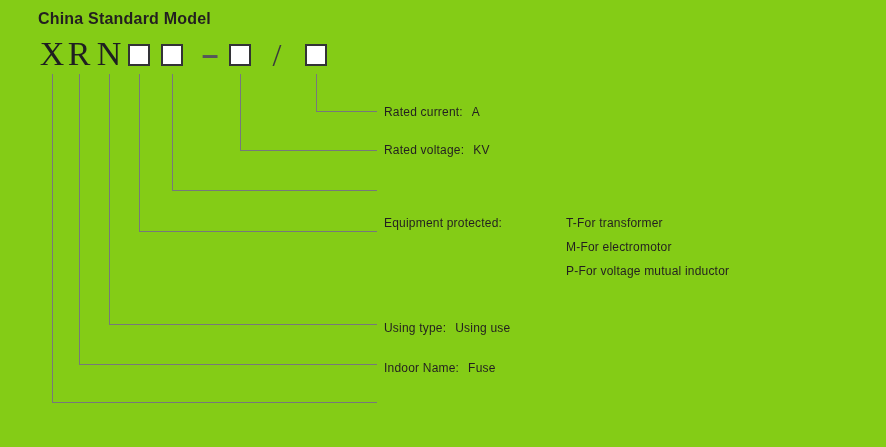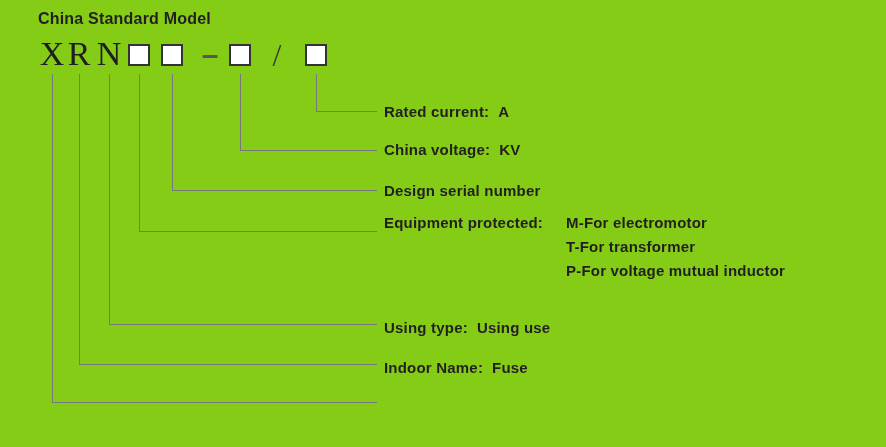--- a/index.html
+++ b/index.html
@@ -67,22 +67,22 @@
   
   .connector {
     position: absolute;
     border-left: 1.5px solid #77787b;
     border-bottom: 1.5px solid #77787b;
   }
   
   .row {
     position: absolute;
     left: 384px;
-    font-size: 15px;
-    font-weight: bold;
+    font-size: 12px;
+    font-weight: normal;
     line-height: 18px;
     letter-spacing: 0.2px;
     white-space: nowrap;
     color: #231f20;
   }
   .row .value {
     margin-left: 9px;
   }
   .equip-values {
     position: absolute;
@@ -117,32 +117,29 @@
   <div class="connector" style="left:139px; top:74px; width:237px; height:157px"></div>
   <div class="connector" style="left:109px; top:74px; width:267px; height:250px"></div>
   <div class="connector" style="left:79px;  top:74px; width:297px; height:290px"></div>
   <div class="connector" style="left:52px;  top:74px; width:324px; height:328px"></div>
 
   <div class="row" style="top:103px">
     <span>Rated current:</span><span class="value">A</span>
   </div>
 
   <div class="row" style="top:141px">
-    <span>China voltage:</span><span class="value">KV</span>
+    <span>Rated voltage:</span><span class="value">KV</span>
   </div>
 
-  <div class="row" style="top:182px">
-    <span>Design serial number</span>
-  </div>
 
   <div class="row" style="top:214px">
     <span>Equipment protected:</span>
     <div class="equip-values">
+      <div>T-For transformer</div>
       <div>M-For electromotor</div>
-      <div>T-For transformer</div>
       <div>P-For voltage mutual inductor</div>
     </div>
   </div>
 
   <div class="row" style="top:319px">
     <span>Using type:</span><span class="value">Using use</span>
   </div>
 
   <div class="row" style="top:359px">
     <span>Indoor Name:</span><span class="value">Fuse</span>

